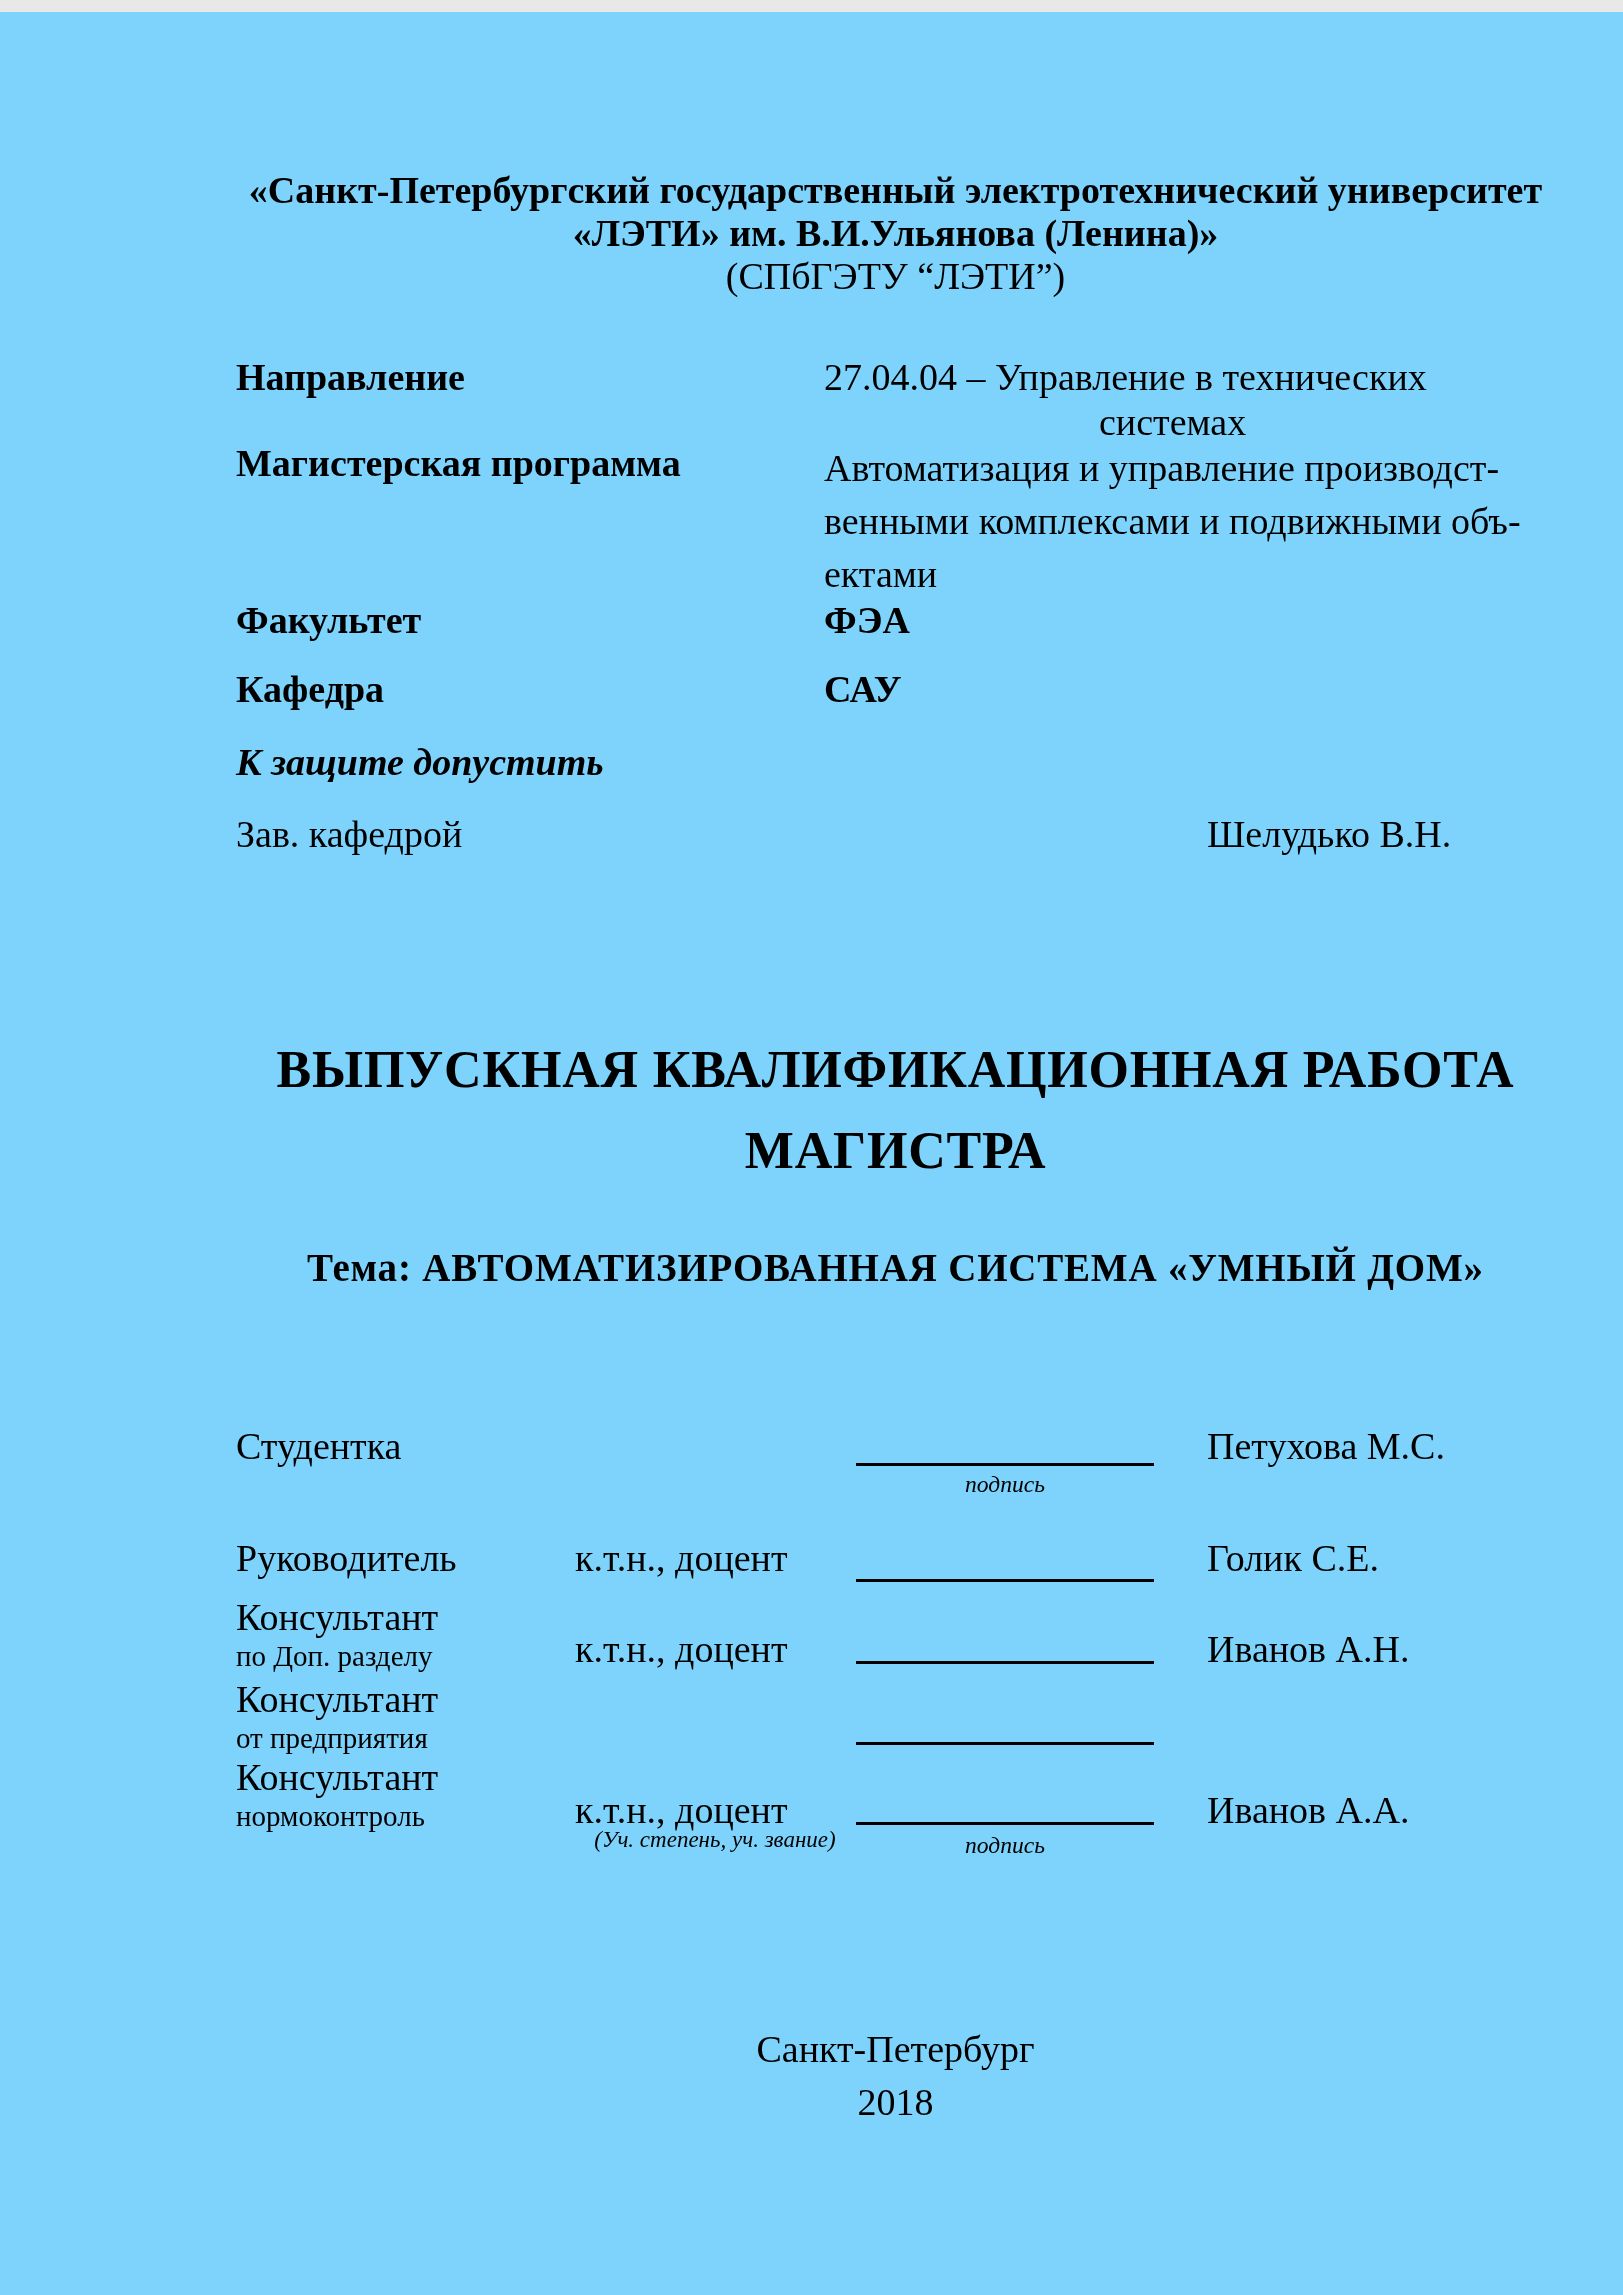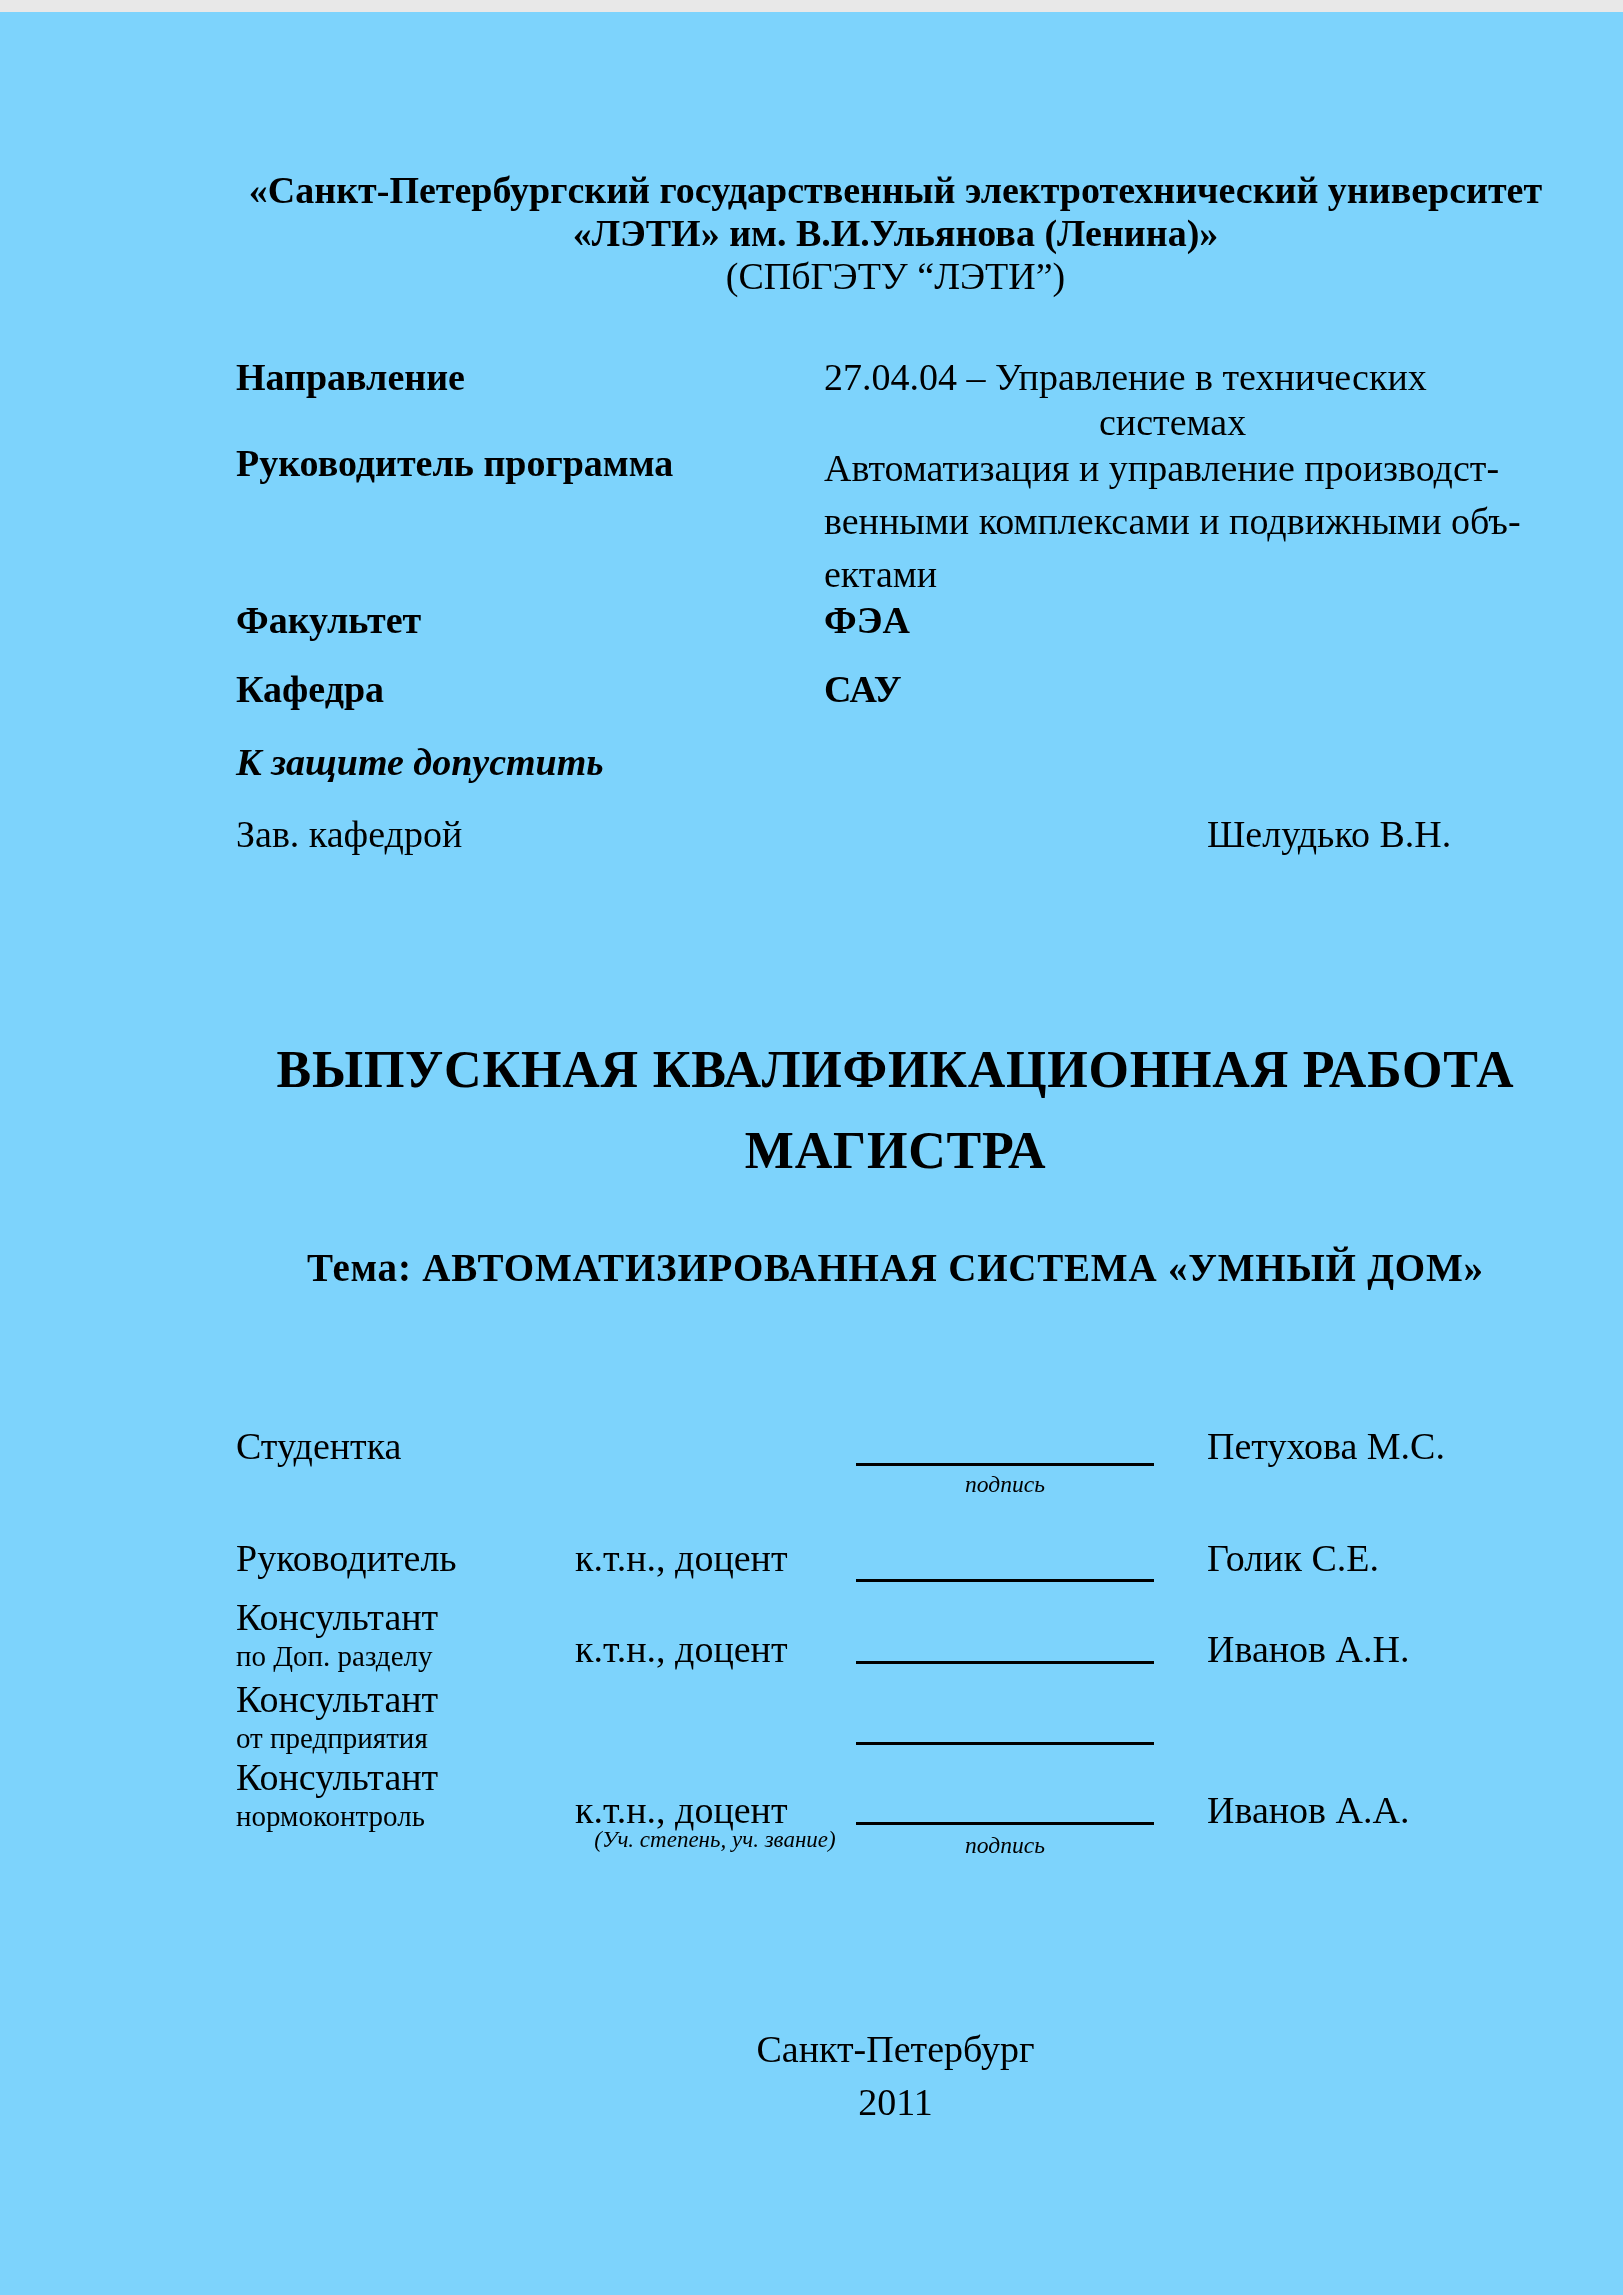--- a/index.html
+++ b/index.html
@@ -34,21 +34,21 @@
   <div class="abs hdr ctr" style="top:157px;">
     <div class="b">«Санкт-Петербургский государственный электротехнический университет</div>
     <div class="b">«ЛЭТИ» им. В.И.Ульянова (Ленина)»</div>
     <div>(СПбГЭТУ “ЛЭТИ”)</div>
   </div>
 
   <div class="abs b" style="left:236px; top:344px;">Направление</div>
   <div class="abs" style="left:824px; top:344px;">27.04.04 – Управление в технических</div>
   <div class="abs" style="left:1099px; top:389px;">системах</div>
 
-  <div class="abs b" style="left:236px; top:430px;">Руководитель программа</div>
+  <div class="abs b" style="left:236px; top:430px;">Магистерская программа</div>
   <div class="abs val3" style="left:824px; top:430px; width:707px; white-space:pre-line;">Автоматизация и управление производст-
 венными комплексами и подвижными объ-
 ектами</div>
 
   <div class="abs b" style="left:236px; top:587px;">Факультет</div>
   <div class="abs b" style="left:824px; top:587px;">ФЭА</div>
 
   <div class="abs b" style="left:236px; top:656px;">Кафедра</div>
   <div class="abs b" style="left:824px; top:656px;">САУ</div>
 
@@ -87,17 +87,17 @@
   <div class="abs" style="left:236px; top:1744px;">Консультант</div>
   <div class="abs small" style="left:236px; top:1788px;">нормоконтроль</div>
   <div class="abs" style="left:575px; top:1777px;">к.т.н., доцент</div>
   <div class="abs cap" style="left:550px; top:1815px; width:330px; font-size:23px;">(Уч. степень, уч. звание)</div>
   <div class="abs sigline" style="left:856px; top:1810px;"></div>
   <div class="abs cap" style="left:856px; top:1820px; width:298px;">подпись</div>
   <div class="abs" style="left:1207px; top:1777px;">Иванов А.А.</div>
 
   <div class="abs hdr ctr footer-line" style="top:2011px;">
     <div>Санкт-Петербург</div>
-    <div>2011</div>
+    <div>2018</div>
   </div>
 
 </div>
 
 
 </body></html>

